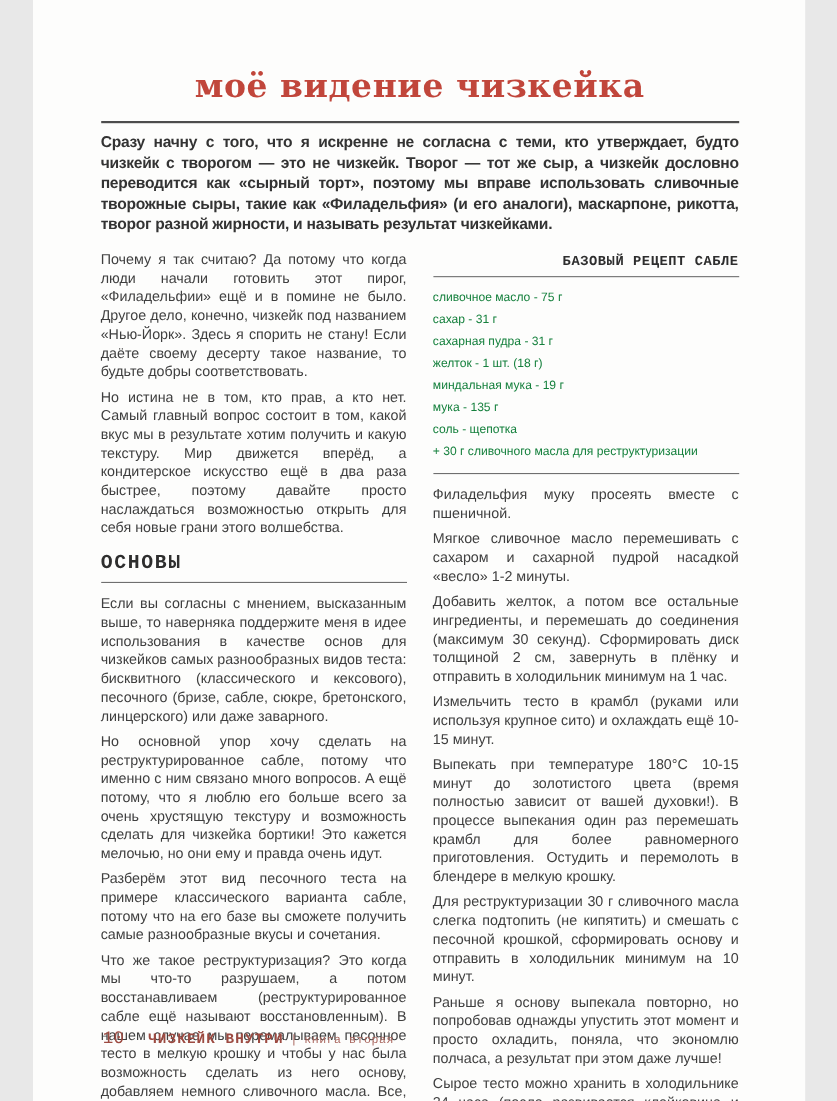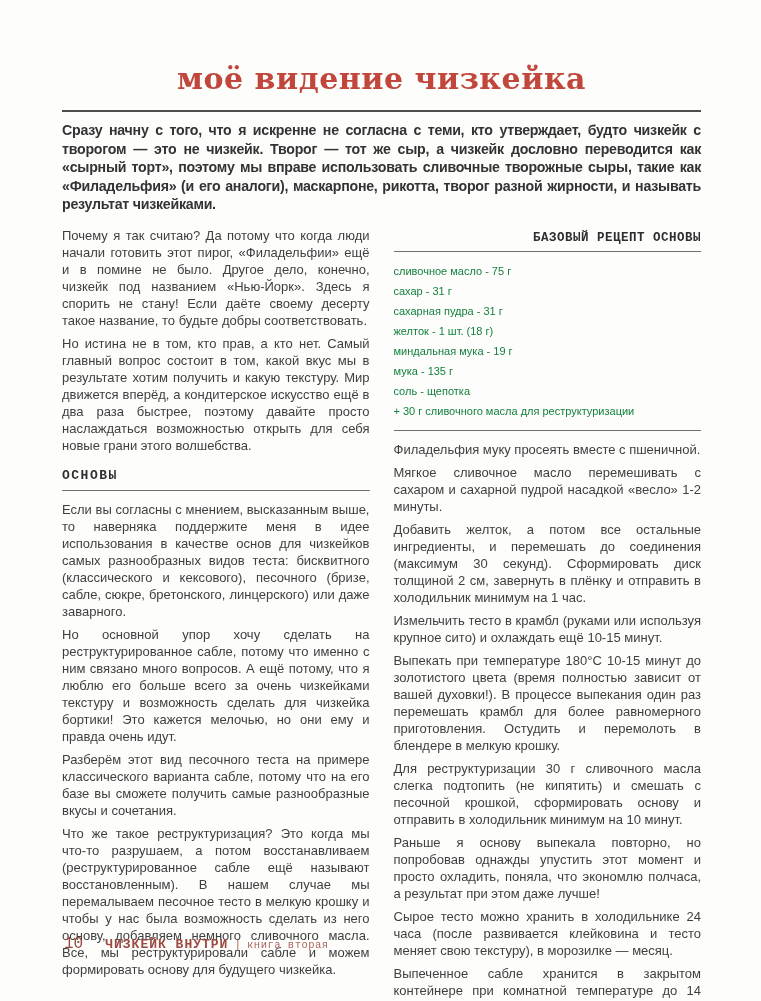--- a/index.html
+++ b/index.html
@@ -2,21 +2,21 @@
 <html lang="ru"><head>
 <meta charset="utf-8">
 <style>
   html, body {
     margin: 0;
     padding: 0;
     background: #e8e8e8;
   }
   .page {
     position: relative;
-    width: 761px;
+    width: 702px;
     height: 1001px;
     margin: 0 auto;
     background: #fdfdfc;
     overflow: hidden;
     font-family: "Liberation Sans", "DejaVu Sans", sans-serif;
     color: #3f3f3f;
     box-sizing: border-box;
     padding: 62px 60px 0 62px;
   }
   
@@ -57,21 +57,21 @@
     font-size: 13px;
     line-height: 17px;
     text-align: justify;
     margin: 0 0 6px 0;
     color: #3f3f3f;
   }
   
   .section-heading {
     font-family: "Liberation Mono", "DejaVu Sans Mono", monospace;
     font-weight: 700;
-    font-size: 13px;
+    font-size: 18px;
     letter-spacing: 1.5px;
     color: #2e2e2e;
     border-bottom: 1.5px solid #6f6f6f;
     padding-bottom: 7px;
     margin: 14px 0 10px 0;
   }
   
   .recipe-heading {
     font-family: "Liberation Mono", "DejaVu Sans Mono", monospace;
     font-weight: 700;
@@ -143,27 +143,27 @@
 
   <div class="columns">
 
     <div class="col">
       <p>Почему я так считаю? Да потому что когда люди начали готовить этот пирог, «Филадельфии» ещё и в помине не было. Другое дело, конечно, чизкейк под названием «Нью-Йорк». Здесь я спорить не стану! Если даёте своему десерту такое название, то будьте добры соответствовать.</p>
       <p>Но истина не в том, кто прав, а кто нет. Самый главный вопрос состоит в том, какой вкус мы в результате хотим получить и какую текстуру. Мир движется вперёд, а кондитерское искусство ещё в два раза быстрее, поэтому давайте просто наслаждаться возможностью открыть для себя новые грани этого волшебства.</p>
 
       <div class="section-heading">ОСНОВЫ</div>
 
       <p>Если вы согласны с мнением, высказанным выше, то наверняка поддержите меня в идее использования в качестве основ для чизкейков самых разнообразных видов теста: бисквитного (классического и кексового), песочного (бризе, сабле, сюкре, бретонского, линцерского) или даже заварного.</p>
-      <p>Но основной упор хочу сделать на реструктурированное сабле, потому что именно с ним связано много вопросов. А ещё потому, что я люблю его больше всего за очень чизкейками текстуру и возможность сделать для чизкейка бортики! Это кажется мелочью, но они ему и правда очень идут.</p>
+      <p>Но основной упор хочу сделать на реструктурированное сабле, потому что именно с ним связано много вопросов. А ещё потому, что я люблю его больше всего за очень хрустящую текстуру и возможность сделать для чизкейка бортики! Это кажется мелочью, но они ему и правда очень идут.</p>
       <p>Разберём этот вид песочного теста на примере классического варианта сабле, потому что на его базе вы сможете получить самые разнообразные вкусы и сочетания.</p>
       <p>Что же такое реструктуризация? Это когда мы что-то разрушаем, а потом восстанавливаем (реструктурированное сабле ещё называют восстановленным). В нашем случае мы перемалываем песочное тесто в мелкую крошку и чтобы у нас была возможность сделать из него основу, добавляем немного сливочного масла. Все, мы реструктурировали сабле и можем формировать основу для будущего чизкейка.</p>
     </div>
 
     <div class="col">
-      <div class="recipe-heading">БАЗОВЫЙ РЕЦЕПТ ОСНОВЫ</div>
+      <div class="recipe-heading">БАЗОВЫЙ РЕЦЕПТ САБЛЕ</div>
 
       <ul class="ingredients">
         <li>сливочное масло - 75 г</li>
         <li>сахар - 31 г</li>
         <li>сахарная пудра - 31 г</li>
         <li>желток - 1 шт. (18 г)</li>
         <li>миндальная мука - 19 г</li>
         <li>мука - 135 г</li>
         <li>соль - щепотка</li>
         <li>+ 30 г сливочного масла для реструктуризации</li>

